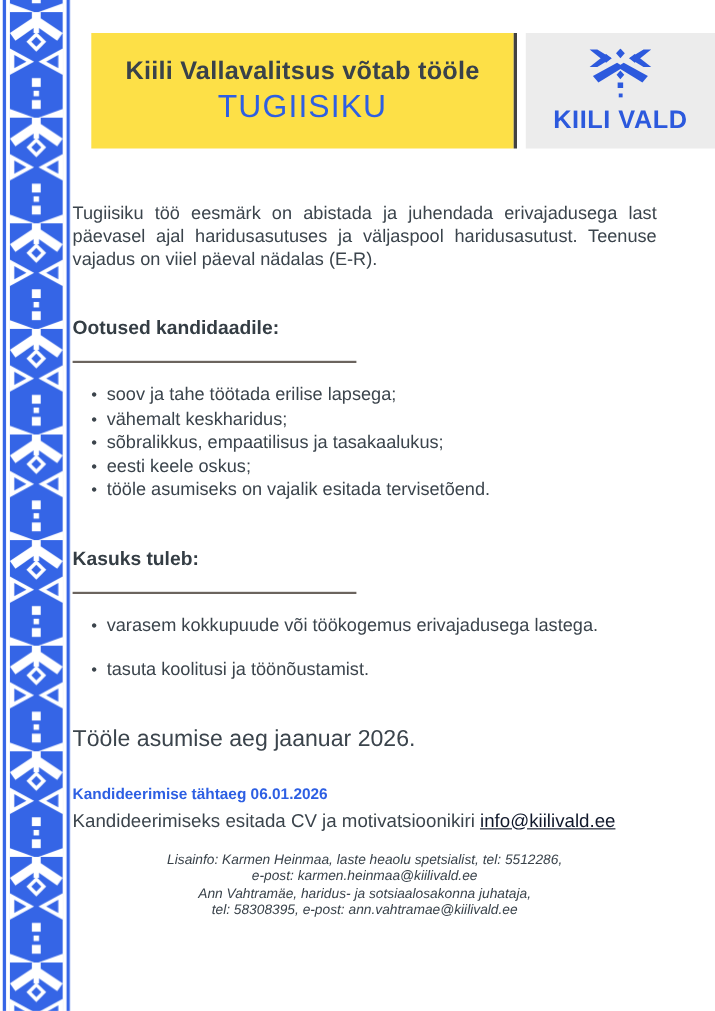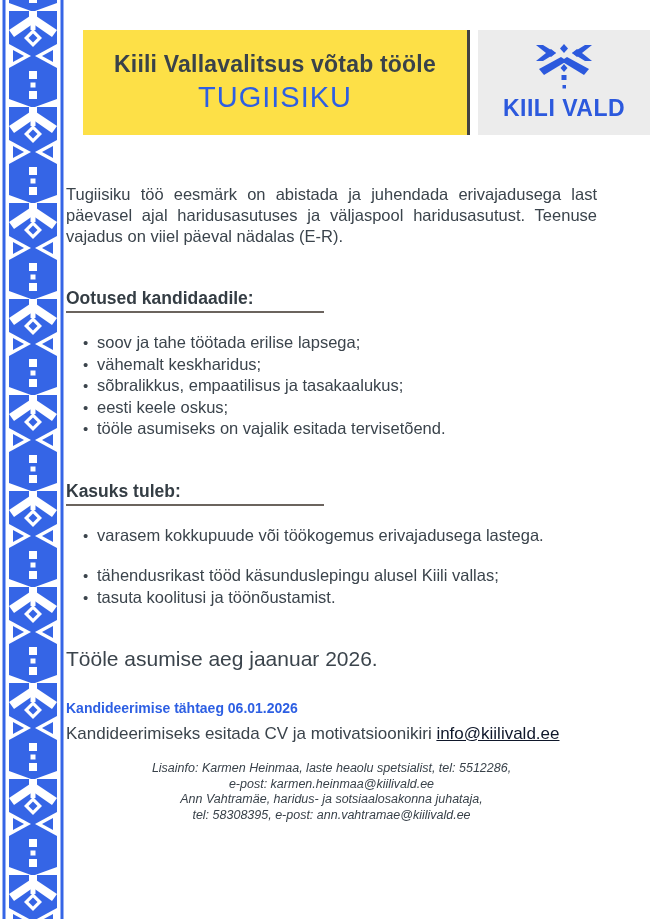--- a/index.html
+++ b/index.html
@@ -41,21 +41,21 @@
   .intro{
     margin:14px 0 0 0;
     font-size:16.5px;line-height:21px;
     text-align:justify;
   }
   .section-heading{
     margin:41px 0 0 0;
     font-size:17.5px;font-weight:bold;color:#343d44;
     display:table;
     min-width:258px;
-    padding-bottom:2px;
+    padding-bottom:19px;
     border-bottom:2.5px solid #6b645e;
   }
   .bullets{
     margin:19px 0 0 0;
     padding-left:31px;
     font-size:16.5px;line-height:21.5px;
     list-style:none;
   }
   .bullets li{position:relative;}
   .bullets li::before{
@@ -157,21 +157,20 @@
       <li>eesti keele oskus;</li>
       <li>tööle asumiseks on vajalik esitada tervisetõend.</li>
     </ul>
 
     <h2 class="section-heading">Kasuks tuleb:</h2>
     <ul class="bullets">
       <li>varasem kokkupuude või töökogemus erivajadusega lastega.</li>
     </ul>
 
     <ul class="bullets">
-      <li>tähendusrikast tööd käsunduslepingu alusel Kiili vallas;</li>
       <li>tasuta koolitusi ja töönõustamist.</li>
     </ul>
 
     <p class="plain-line">Tööle asumise aeg jaanuar 2026.</p>
 
     <p class="deadline">Kandideerimise tähtaeg 06.01.2026</p>
 
     <p class="apply-line"><span>Kandideerimiseks esitada CV ja motivatsioonikiri </span><a href="#">info@kiilivald.ee</a></p>
 
     <div class="footer-info">

